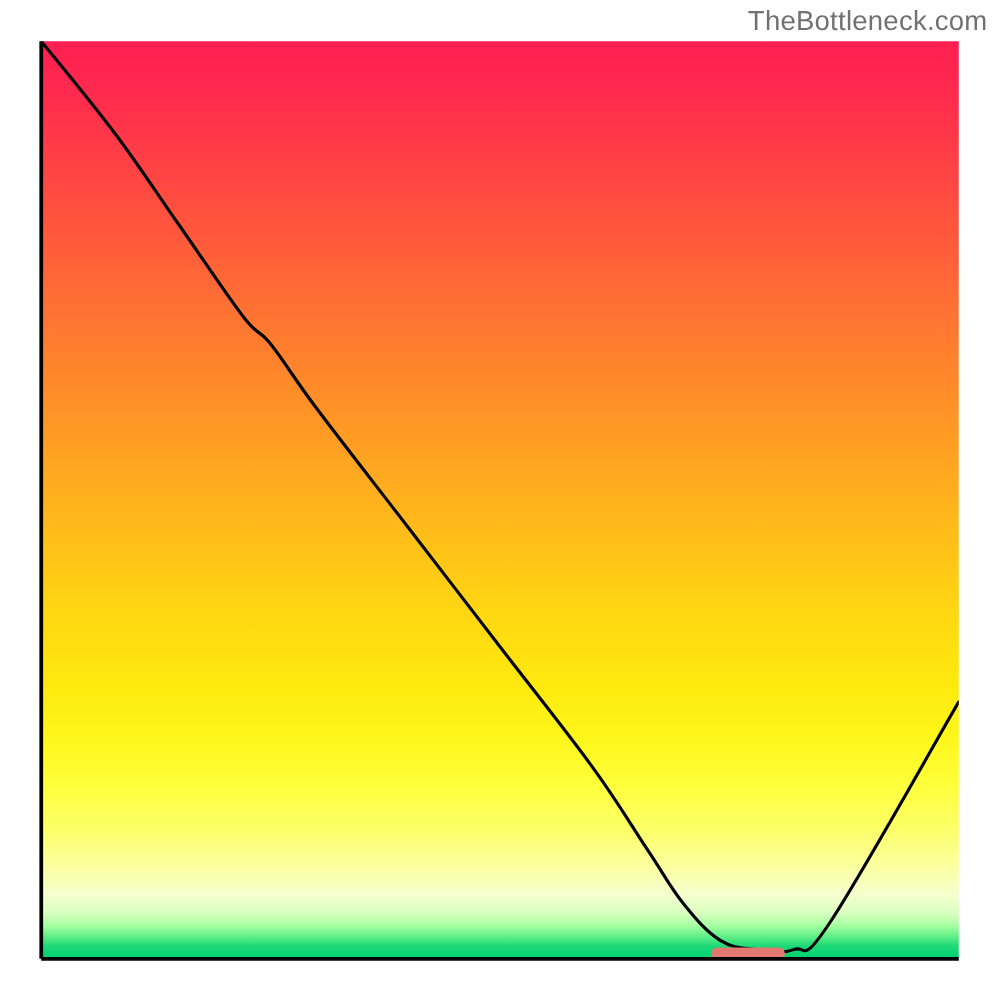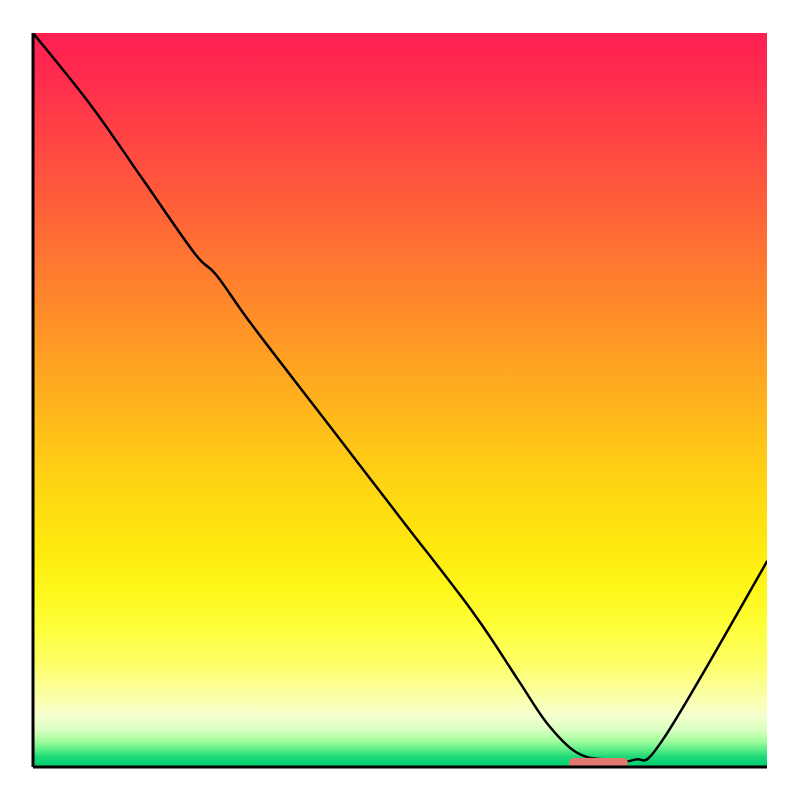--- a/index.html
+++ b/index.html
@@ -87,20 +87,21 @@
     stroke: #000000;
     stroke-width: 3;
     fill: none;
   }
 </style>
 </head>
 <body>
 
 <div class="wrap">
 
+  <div class="watermark">TheBottleneck.com</div>
 
   <div class="chart-box">
     <div class="gradient"></div>
 
     <svg class="curve-svg" viewBox="0 0 734 734" preserveAspectRatio="none">
       <path id="curve-path" class="curve-path" d="M 0.0 0.0 C 10.6 13.2, 38.9 47.0, 58.7 73.4 C 78.5 99.8, 91.6 120.4, 110.1 146.8 C 128.6 173.2, 148.3 203.0, 161.5 220.2 C 174.7 237.4, 172.9 229.0, 183.5 242.2 C 194.1 255.4, 200.4 267.2, 220.2 293.6 C 240.0 320.0, 267.2 354.7, 293.6 389.0 C 320.0 423.4, 340.6 450.1, 367.0 484.4 C 393.4 518.8, 419.3 550.8, 440.4 579.9 C 461.5 608.9, 471.2 626.1, 484.4 645.9 C 497.7 665.7, 503.2 676.7, 513.8 690.0 C 524.4 703.2, 532.6 712.7, 543.2 719.3 C 553.7 725.9, 562.0 725.3, 572.5 726.7 C 583.1 728.0, 591.3 730.6, 601.9 726.7 C 612.4 722.7, 607.5 740.3, 631.2 704.6 C 655.0 669.0, 715.5 560.2, 734.0 528.5"></path>
     </svg>
 
     <div id="marker" class="marker" style="left: 535.82px; top: 724.596px; width: 58.72px;"></div>
   </div>

